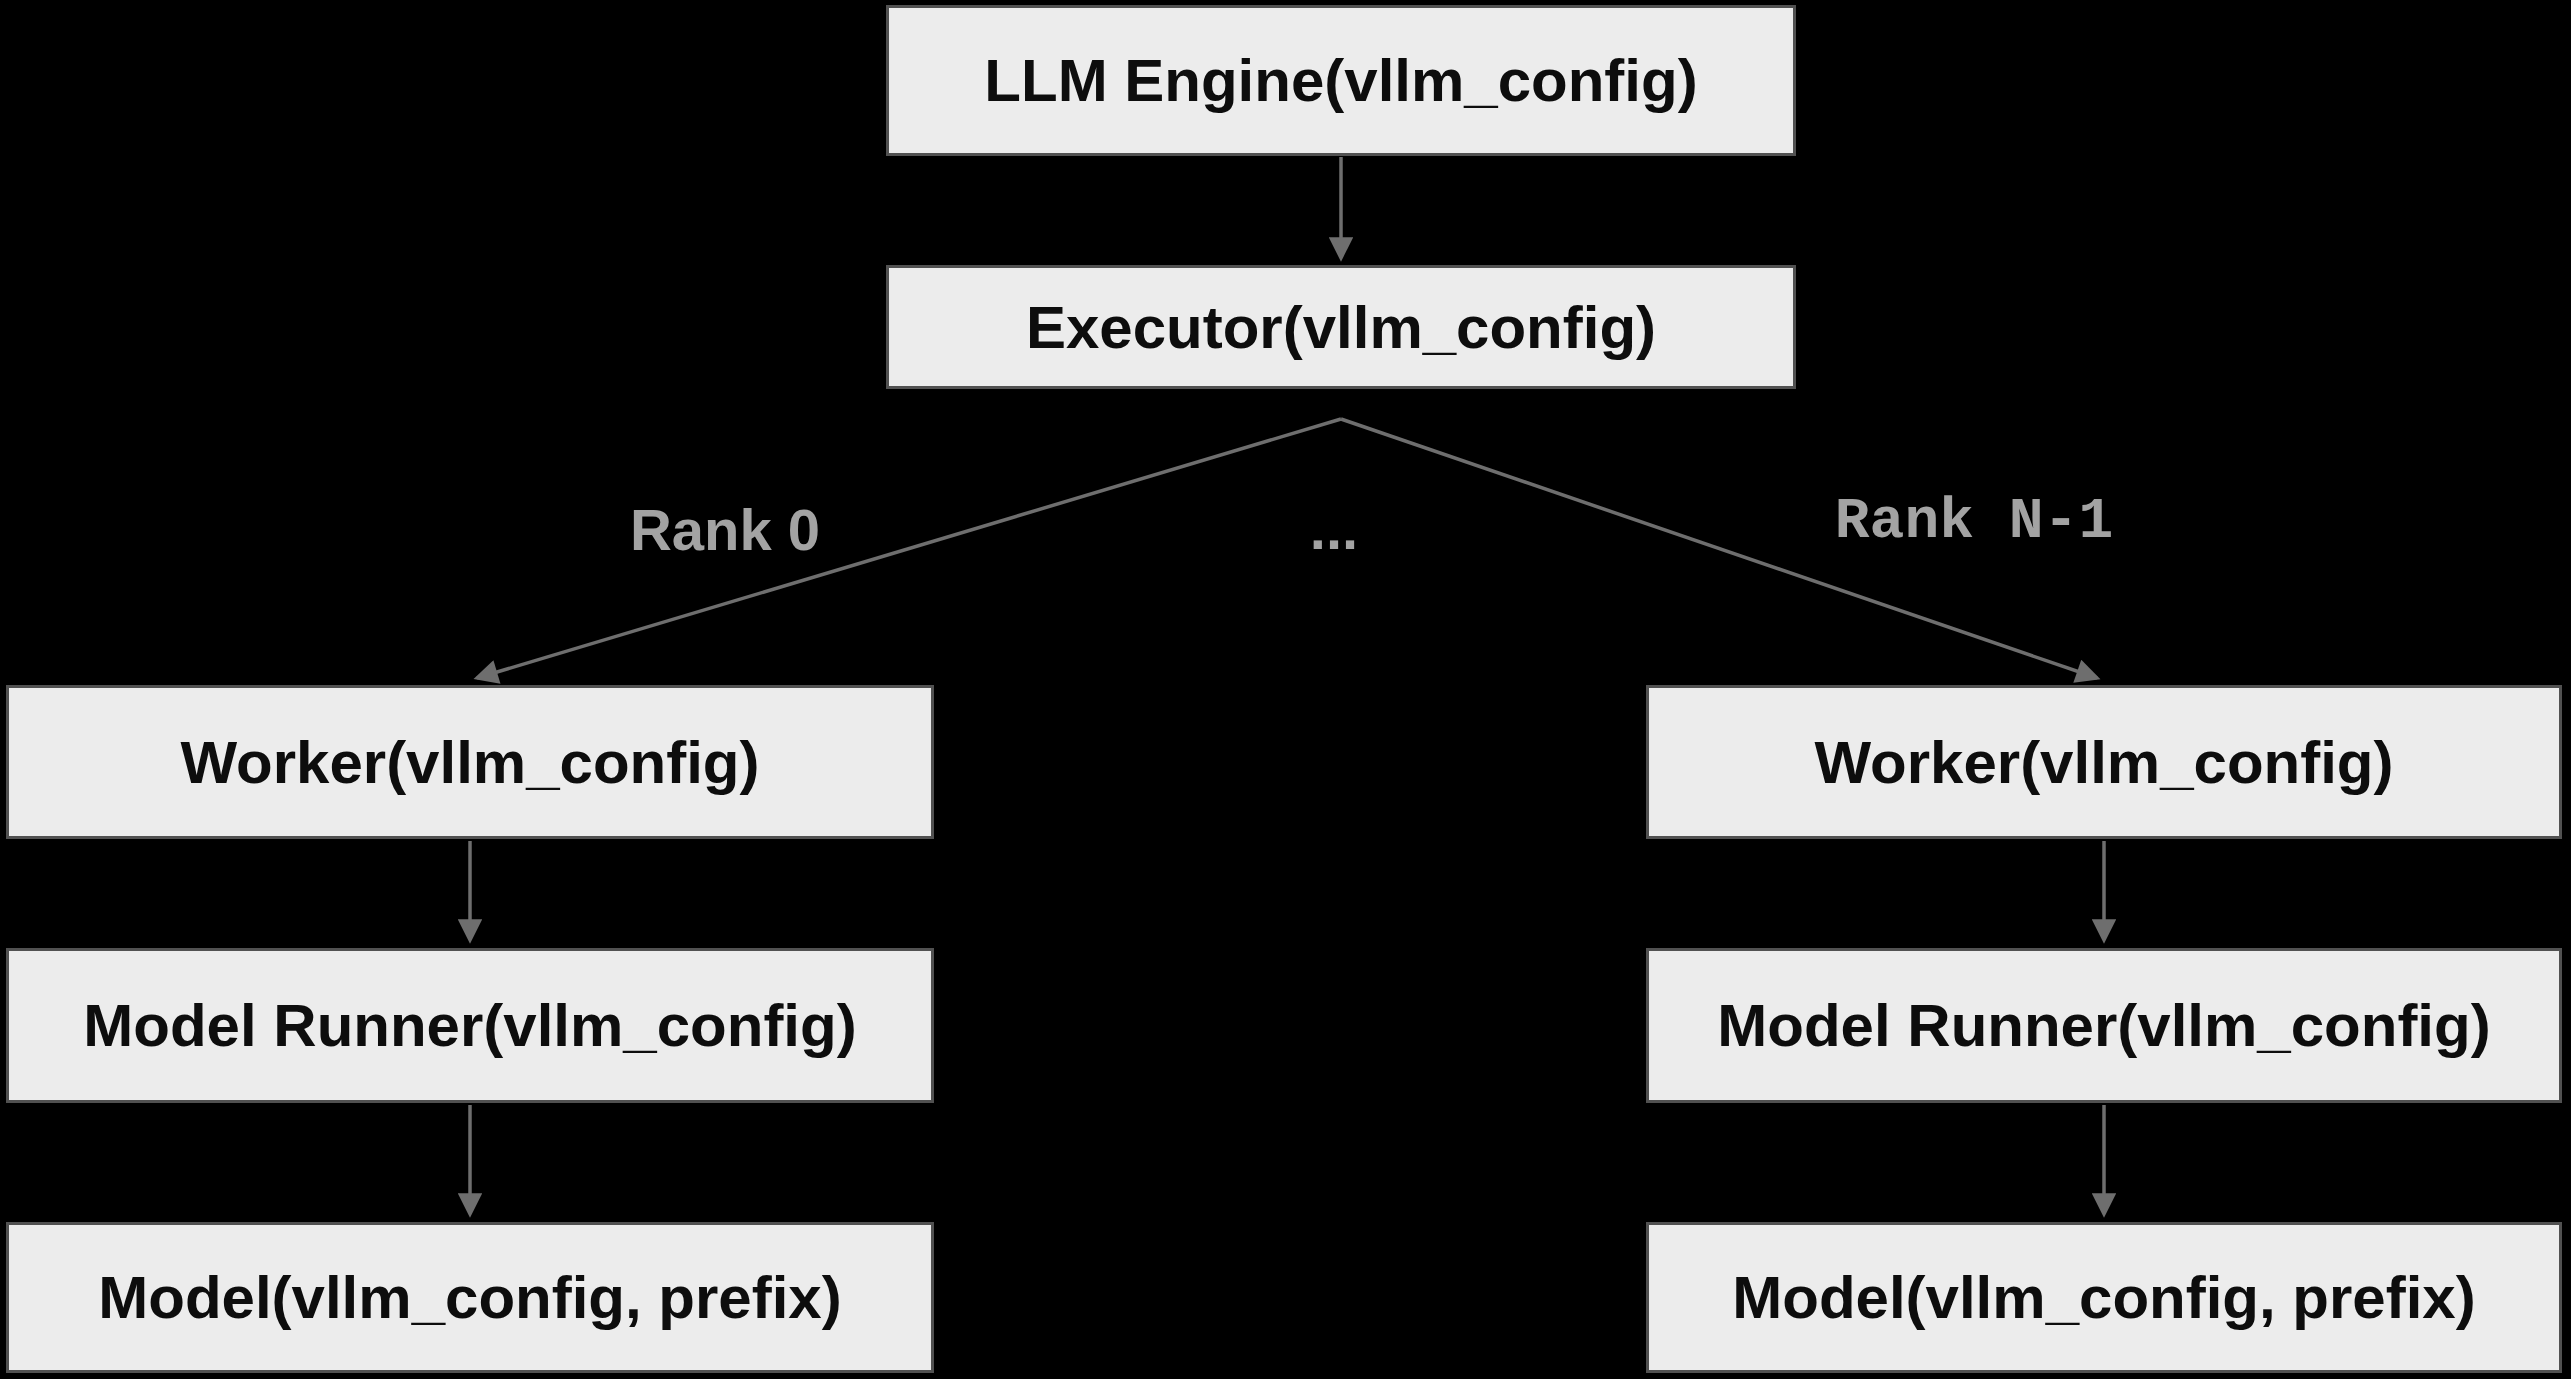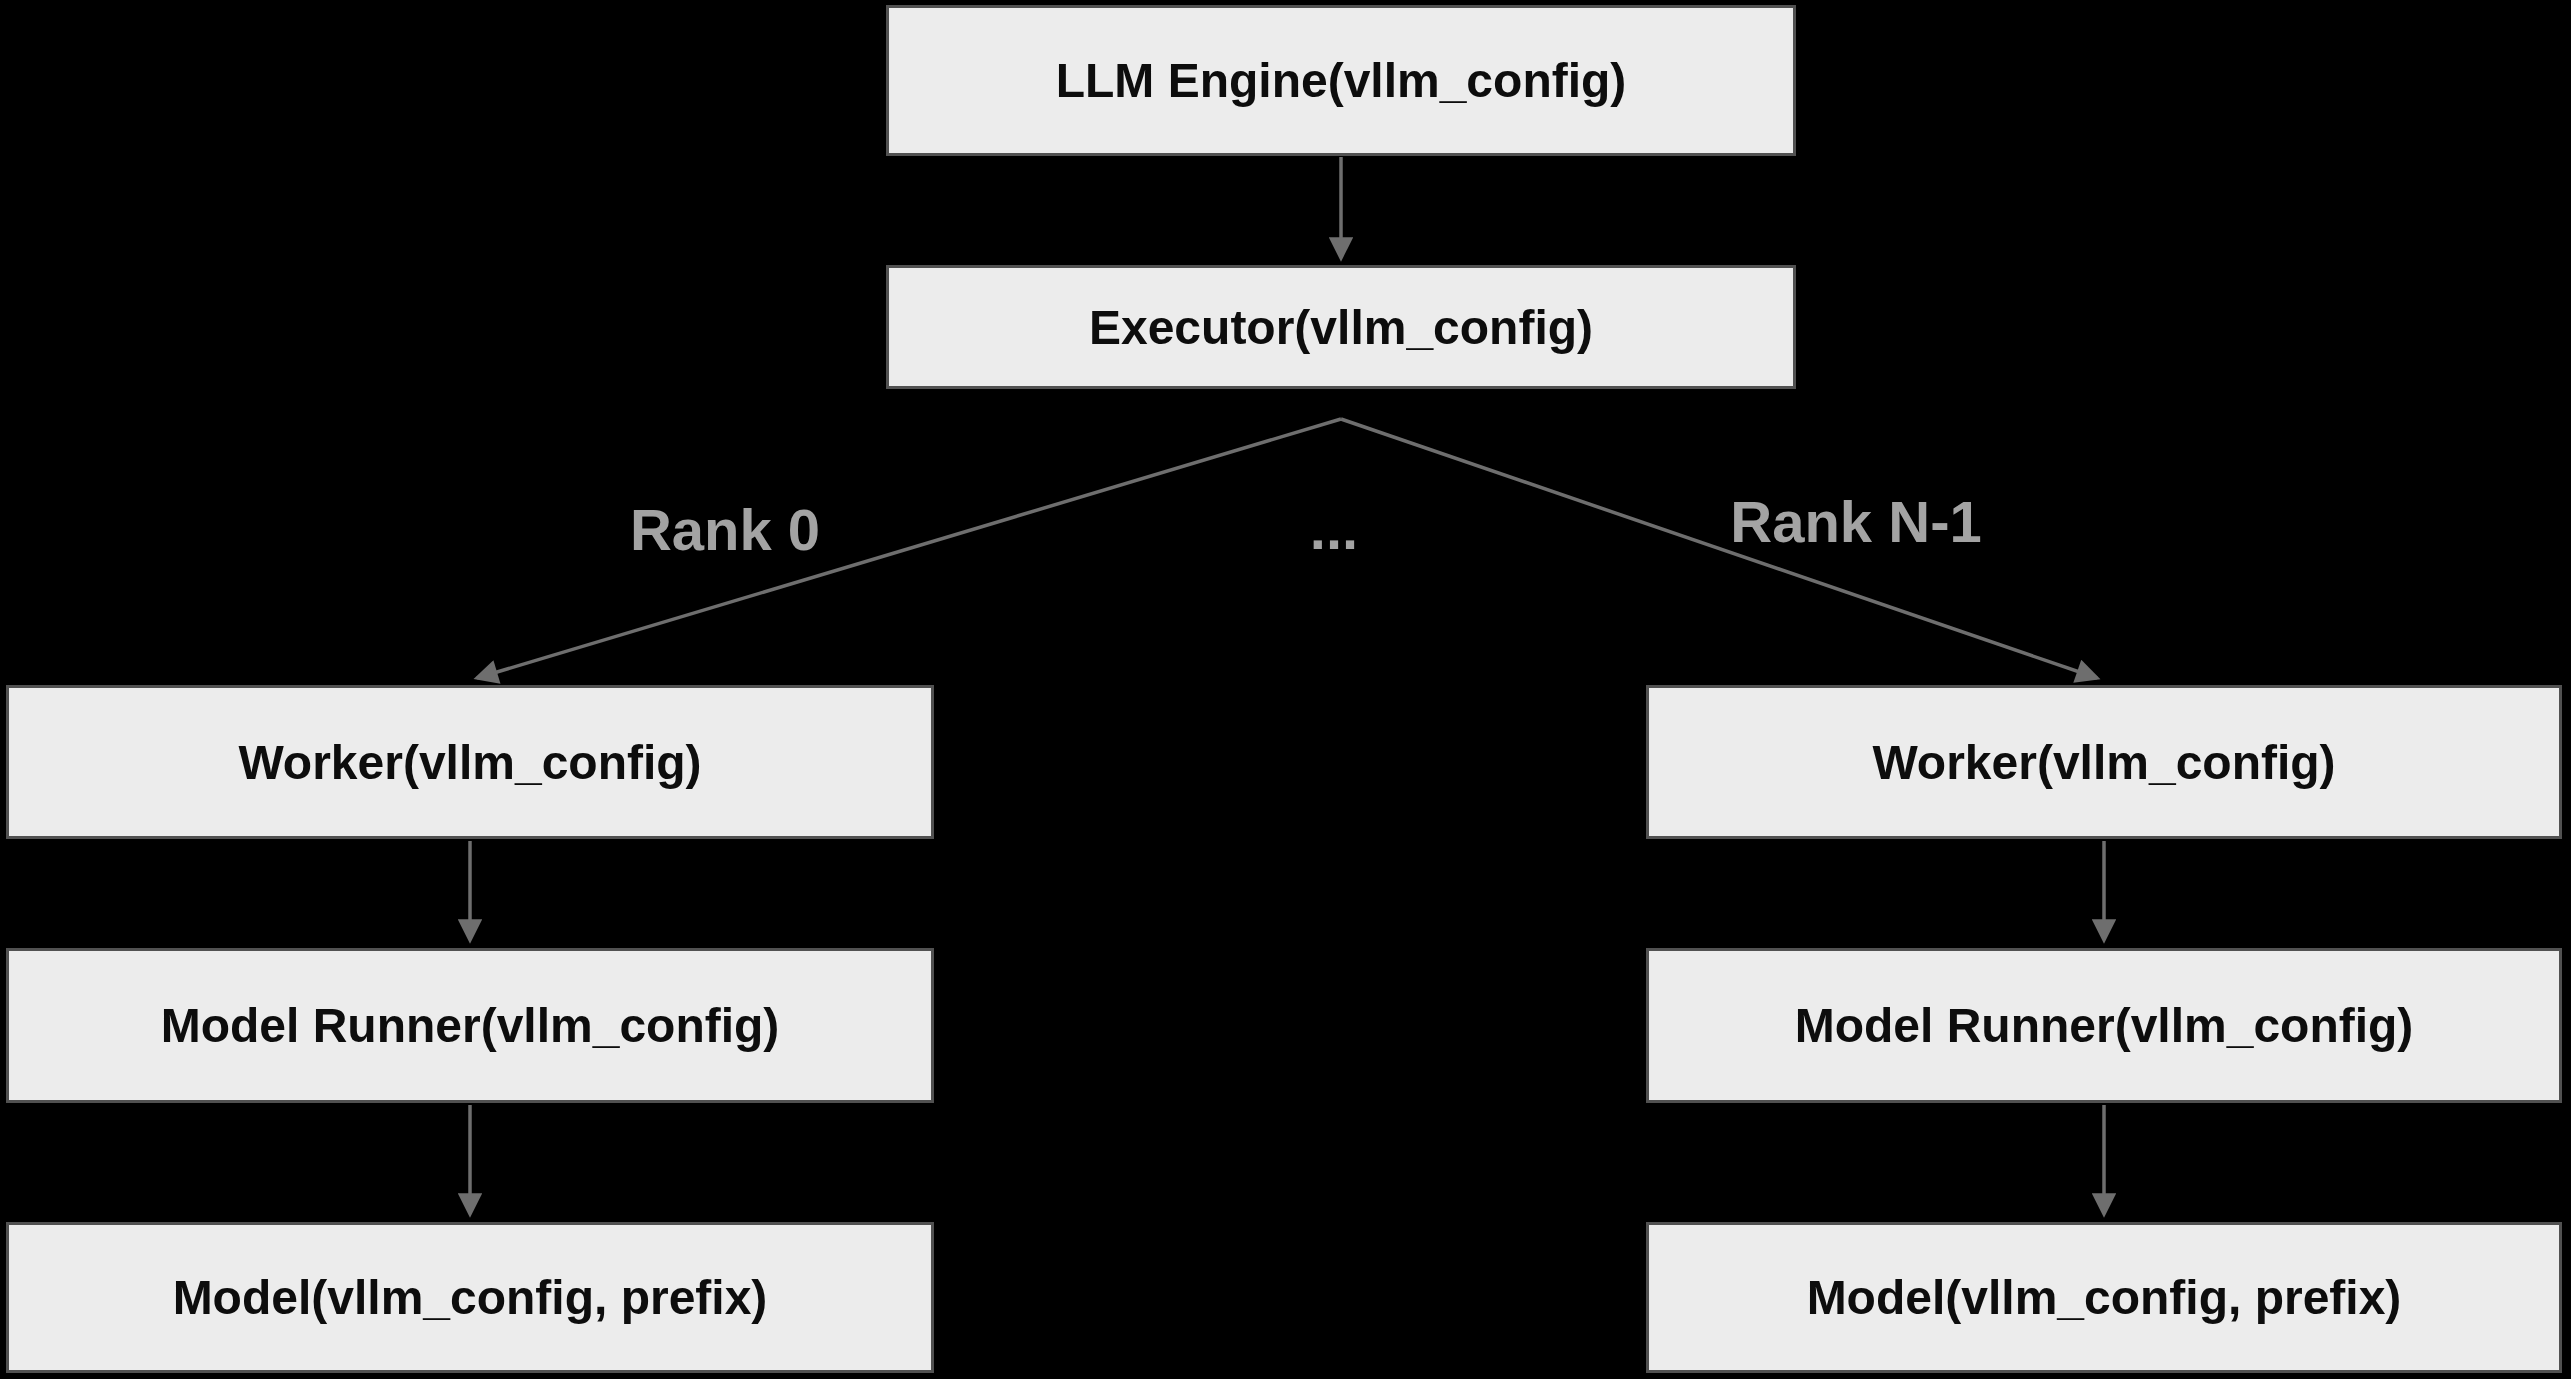--- a/index.html
+++ b/index.html
@@ -33,21 +33,21 @@
   .node {
     position: absolute;
     box-sizing: border-box;
     background: #ececec;
     border: 3px solid #515151;
     display: flex;
     align-items: center;
     justify-content: center;
     text-align: center;
     color: #0d0d0d;
-    font-size: 48px;
+    font-size: 60px;
     font-weight: 600;
     letter-spacing: 0px;
     white-space: nowrap;
   }
   .node-llm-engine      { left: 886px;  top: 5px;    width: 910px; height: 151px; }
   .node-executor        { left: 886px;  top: 265px;  width: 910px; height: 124px; }
   .node-worker-left     { left: 6px;    top: 685px;  width: 928px; height: 154px; }
   .node-model-runner-left { left: 6px;  top: 948px;  width: 928px; height: 155px; }
   .node-model-left      { left: 6px;    top: 1222px; width: 928px; height: 151px; }
   .node-worker-right    { left: 1646px; top: 685px;  width: 916px; height: 154px; }
@@ -57,21 +57,21 @@
   .edge-label {
     position: absolute;
     transform: translate(-50%, -50%);
     color: #a3a3a3;
     font-size: 58px;
     font-weight: 600;
     white-space: nowrap;
   }
   .label-rank-0   { left: 725px;  top: 529px; }
   .label-ellipsis { left: 1334px; top: 528px; font-weight: 700; }
-  .label-rank-n1  { left: 1856px; top: 521px; }
+  .label-rank-n1  { left: 1974px; top: 521px; font-family: Liberation Mono, monospace; }
 </style>
 </head>
 <body>
 
 <div id="canvas">
 
   <svg id="edges-layer" viewBox="0 0 2571 1379" xmlns="http://www.w3.org/2000/svg">
     <defs>
       <marker id="arrow" viewBox="0 0 10 10" refX="8.5" refY="5" markerWidth="8" markerHeight="7" orient="auto-start-reverse">
         <path class="arrowhead" d="M 0 0 L 10 5 L 0 10 z"></path>

